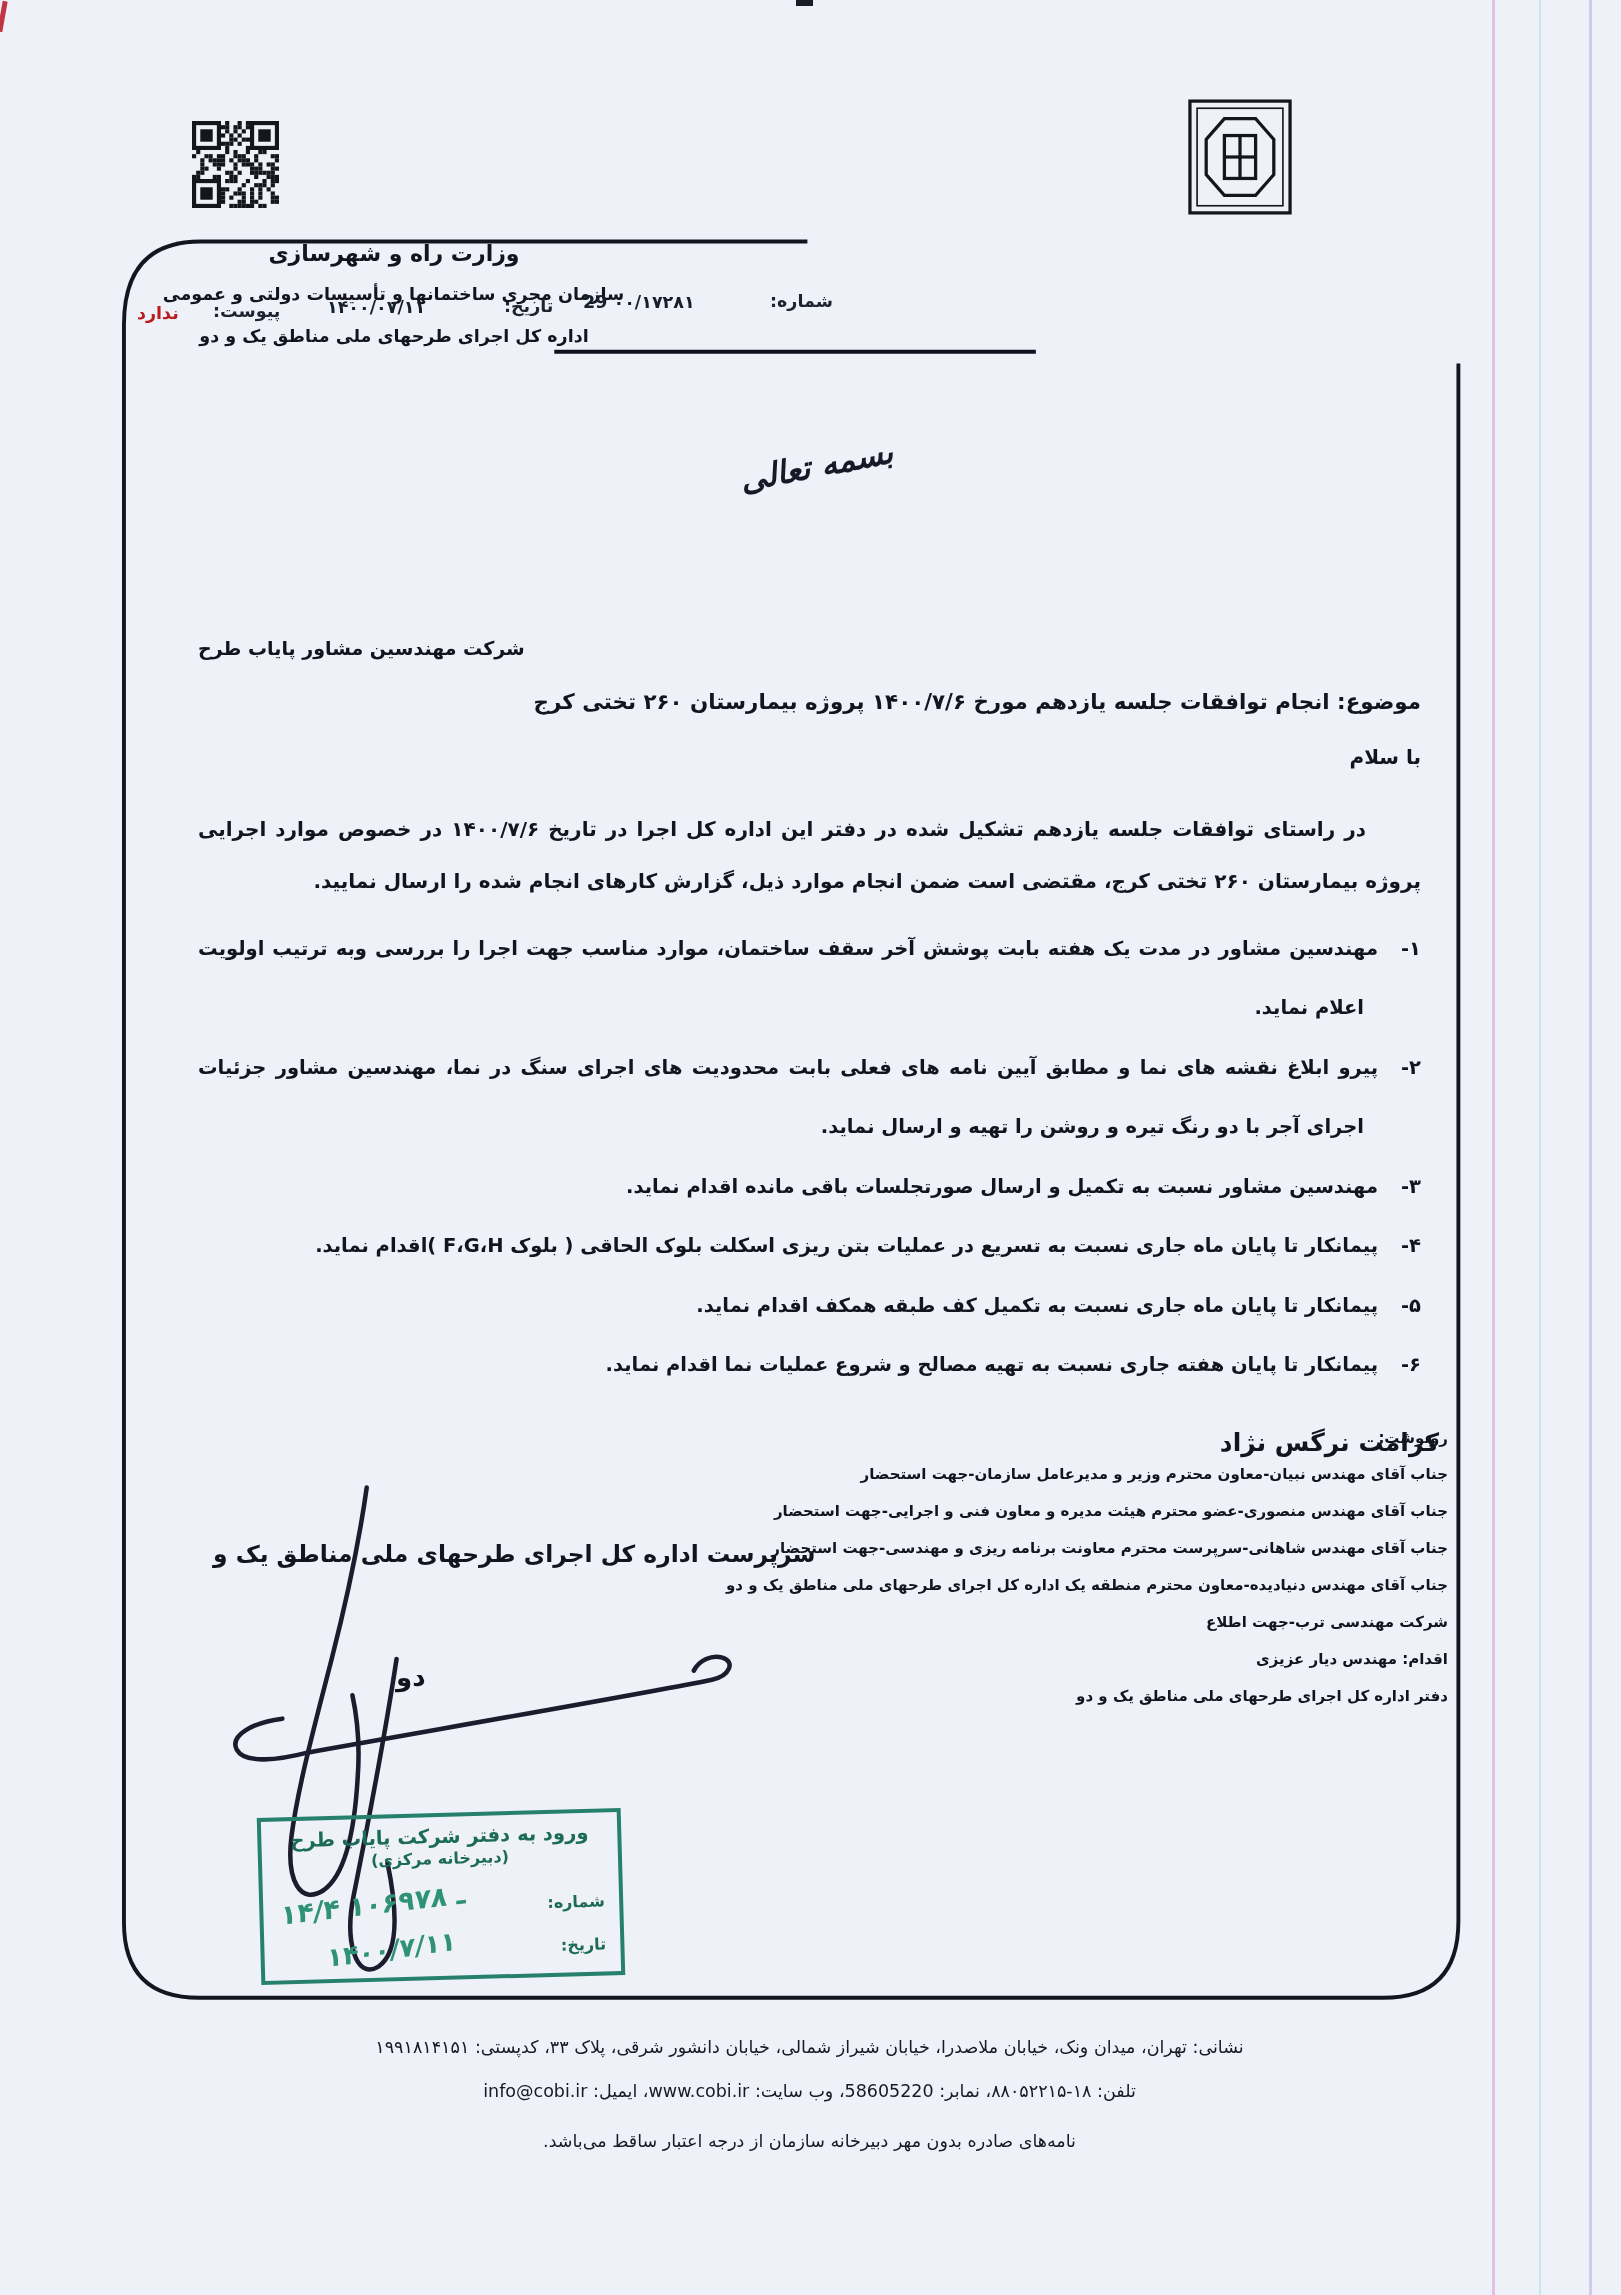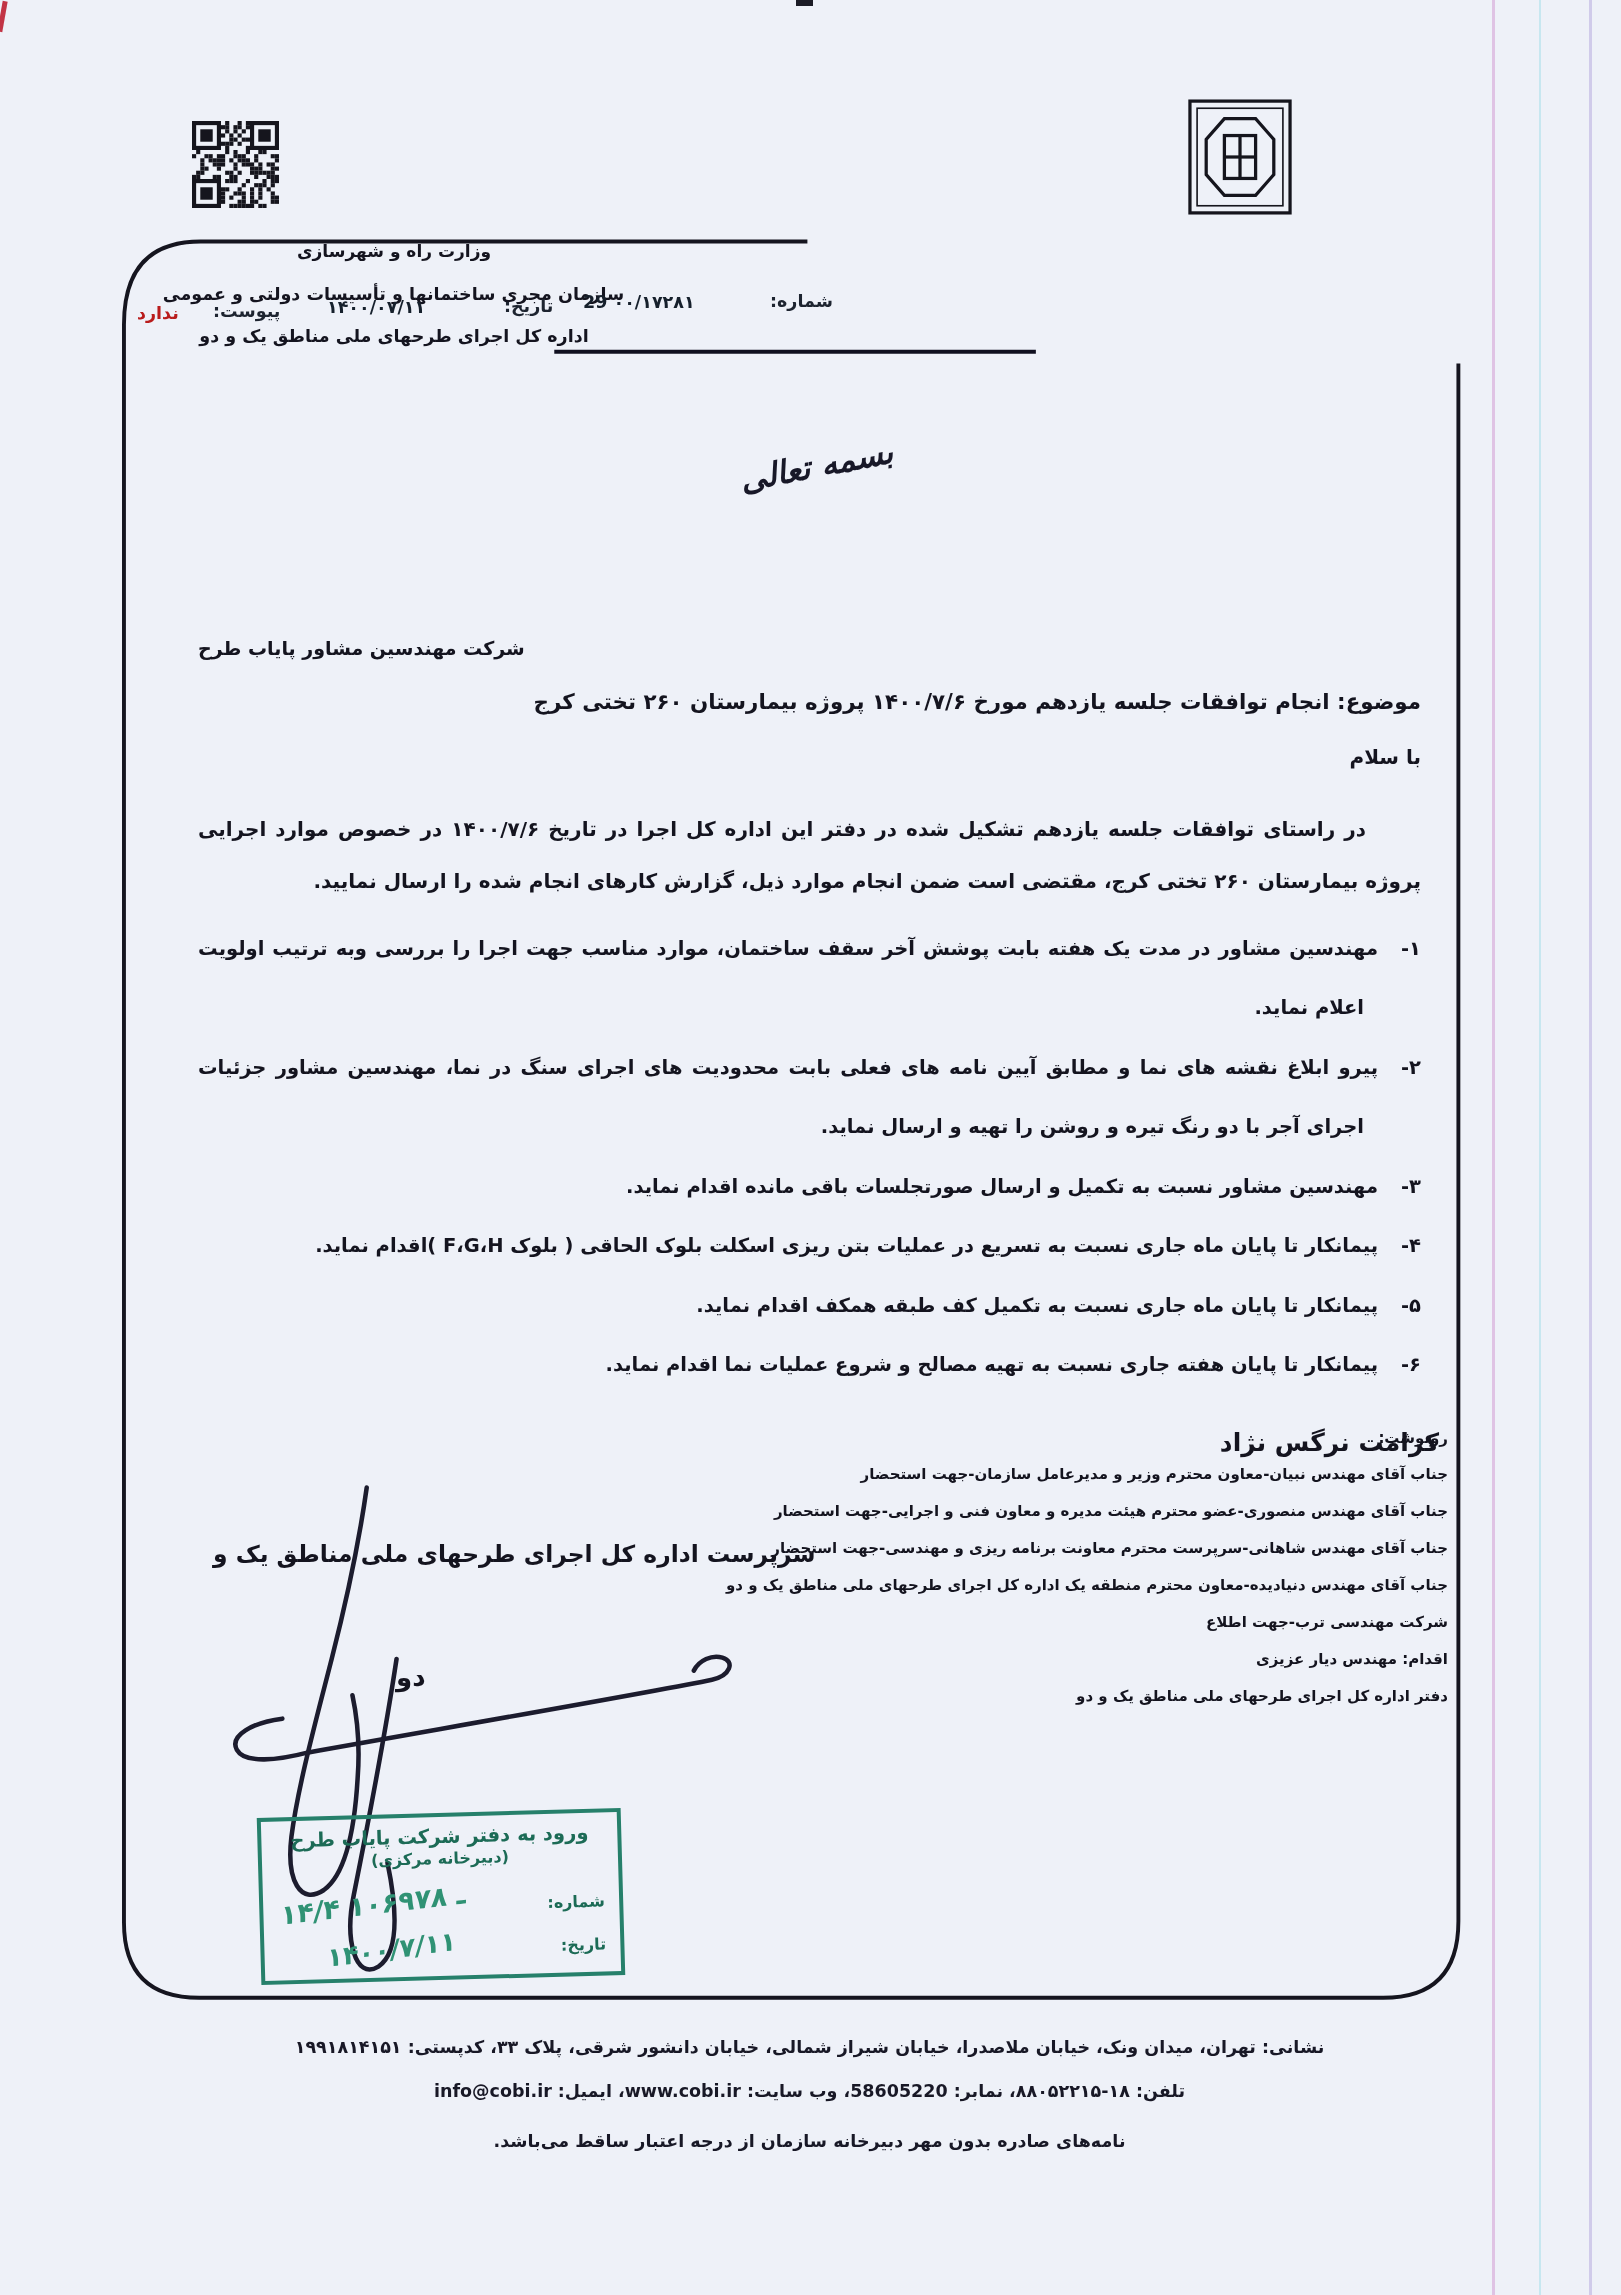--- a/index.html
+++ b/index.html
@@ -15,21 +15,21 @@
   .abs{position:absolute;}
   
   .vline{position:absolute;top:0;height:2295px;pointer-events:none;}
   .vline.pink{left:1493px;width:2.6px;background:rgba(203,140,205,.45);}
   .vline.cyan{left:1540px;width:1.9px;background:rgba(140,218,228,.40);}
   .vline.purple{left:1590px;width:2.6px;background:rgba(168,150,214,.42);}
   .mark-red{left:1.3px;top:1.3px;width:4.5px;height:31px;background:#c23445;transform:rotate(10deg);}
   .mark-black{left:797px;top:0;width:17px;height:5.8px;background:#1c1c26;}
   
   .hdr-line{direction:rtl;text-align:center;font-weight:bold;}
-  .hdr-ministry{right:987px;width:480px;top:241px;font-size:17px;letter-spacing:0.6px;}
+  .hdr-ministry{right:987px;width:480px;top:241px;font-size:22px;letter-spacing:0.6px;}
   .hdr-org{right:971px;width:513px;top:284px;font-size:17.5px;}
   .hdr-dept{right:987px;width:480px;top:326px;font-size:17.5px;}
   
   .meta-label{font-weight:bold;font-size:17.5px;color:#1d2430;}
   .meta-value{font-weight:bold;font-size:17.5px;color:#16202c;}
   .meta-green{color:#b91c1c;text-align:right;}
   
   .besmele{right:727px;top:447px;font-size:32px;font-weight:bold;font-style:italic;
     transform:rotate(-11deg);font-family:"DejaVu Serif","Liberation Serif",serif;color:#181828;}
   
@@ -55,21 +55,21 @@
     transform:rotate(-1.6deg);color:#1c6b56;box-sizing:border-box;}
   .stamp-line1{margin-top:7.8px;text-align:center;font-size:19.5px;font-weight:bold;}
   .stamp-line2{margin-top:1.3px;text-align:center;font-size:16px;font-weight:bold;}
   .stamp-label{position:absolute;right:14.3px;font-size:16px;font-weight:bold;}
   .stamp-num-label{top:79px;}
   .stamp-date-label{top:122px;}
   .stamp-hand{position:absolute;color:#2f9274;font-weight:bold;direction:ltr;white-space:nowrap;}
   .stamp-hand-num{left:17px;top:70px;font-size:27px;transform:rotate(-5deg) skewX(-8deg);}
   .stamp-hand-date{left:62px;top:116px;font-size:26px;transform:rotate(-6deg) skewX(-8deg);}
   
-  .footer{right:130px;width:1363px;text-align:center;font-weight:bold;color:#181826;}
+  .footer{right:130px;width:1363px;text-align:center;font-weight:normal;color:#181826;}
   .footer-address{top:2037px;font-size:17.5px;}
   .footer-contact{top:2081px;font-size:17.5px;}
   .footer-validity{top:2131px;font-size:17.5px;}
   svg{display:block;}
 </style>
 </head>
 <body>
 
 <div class="page">
 

